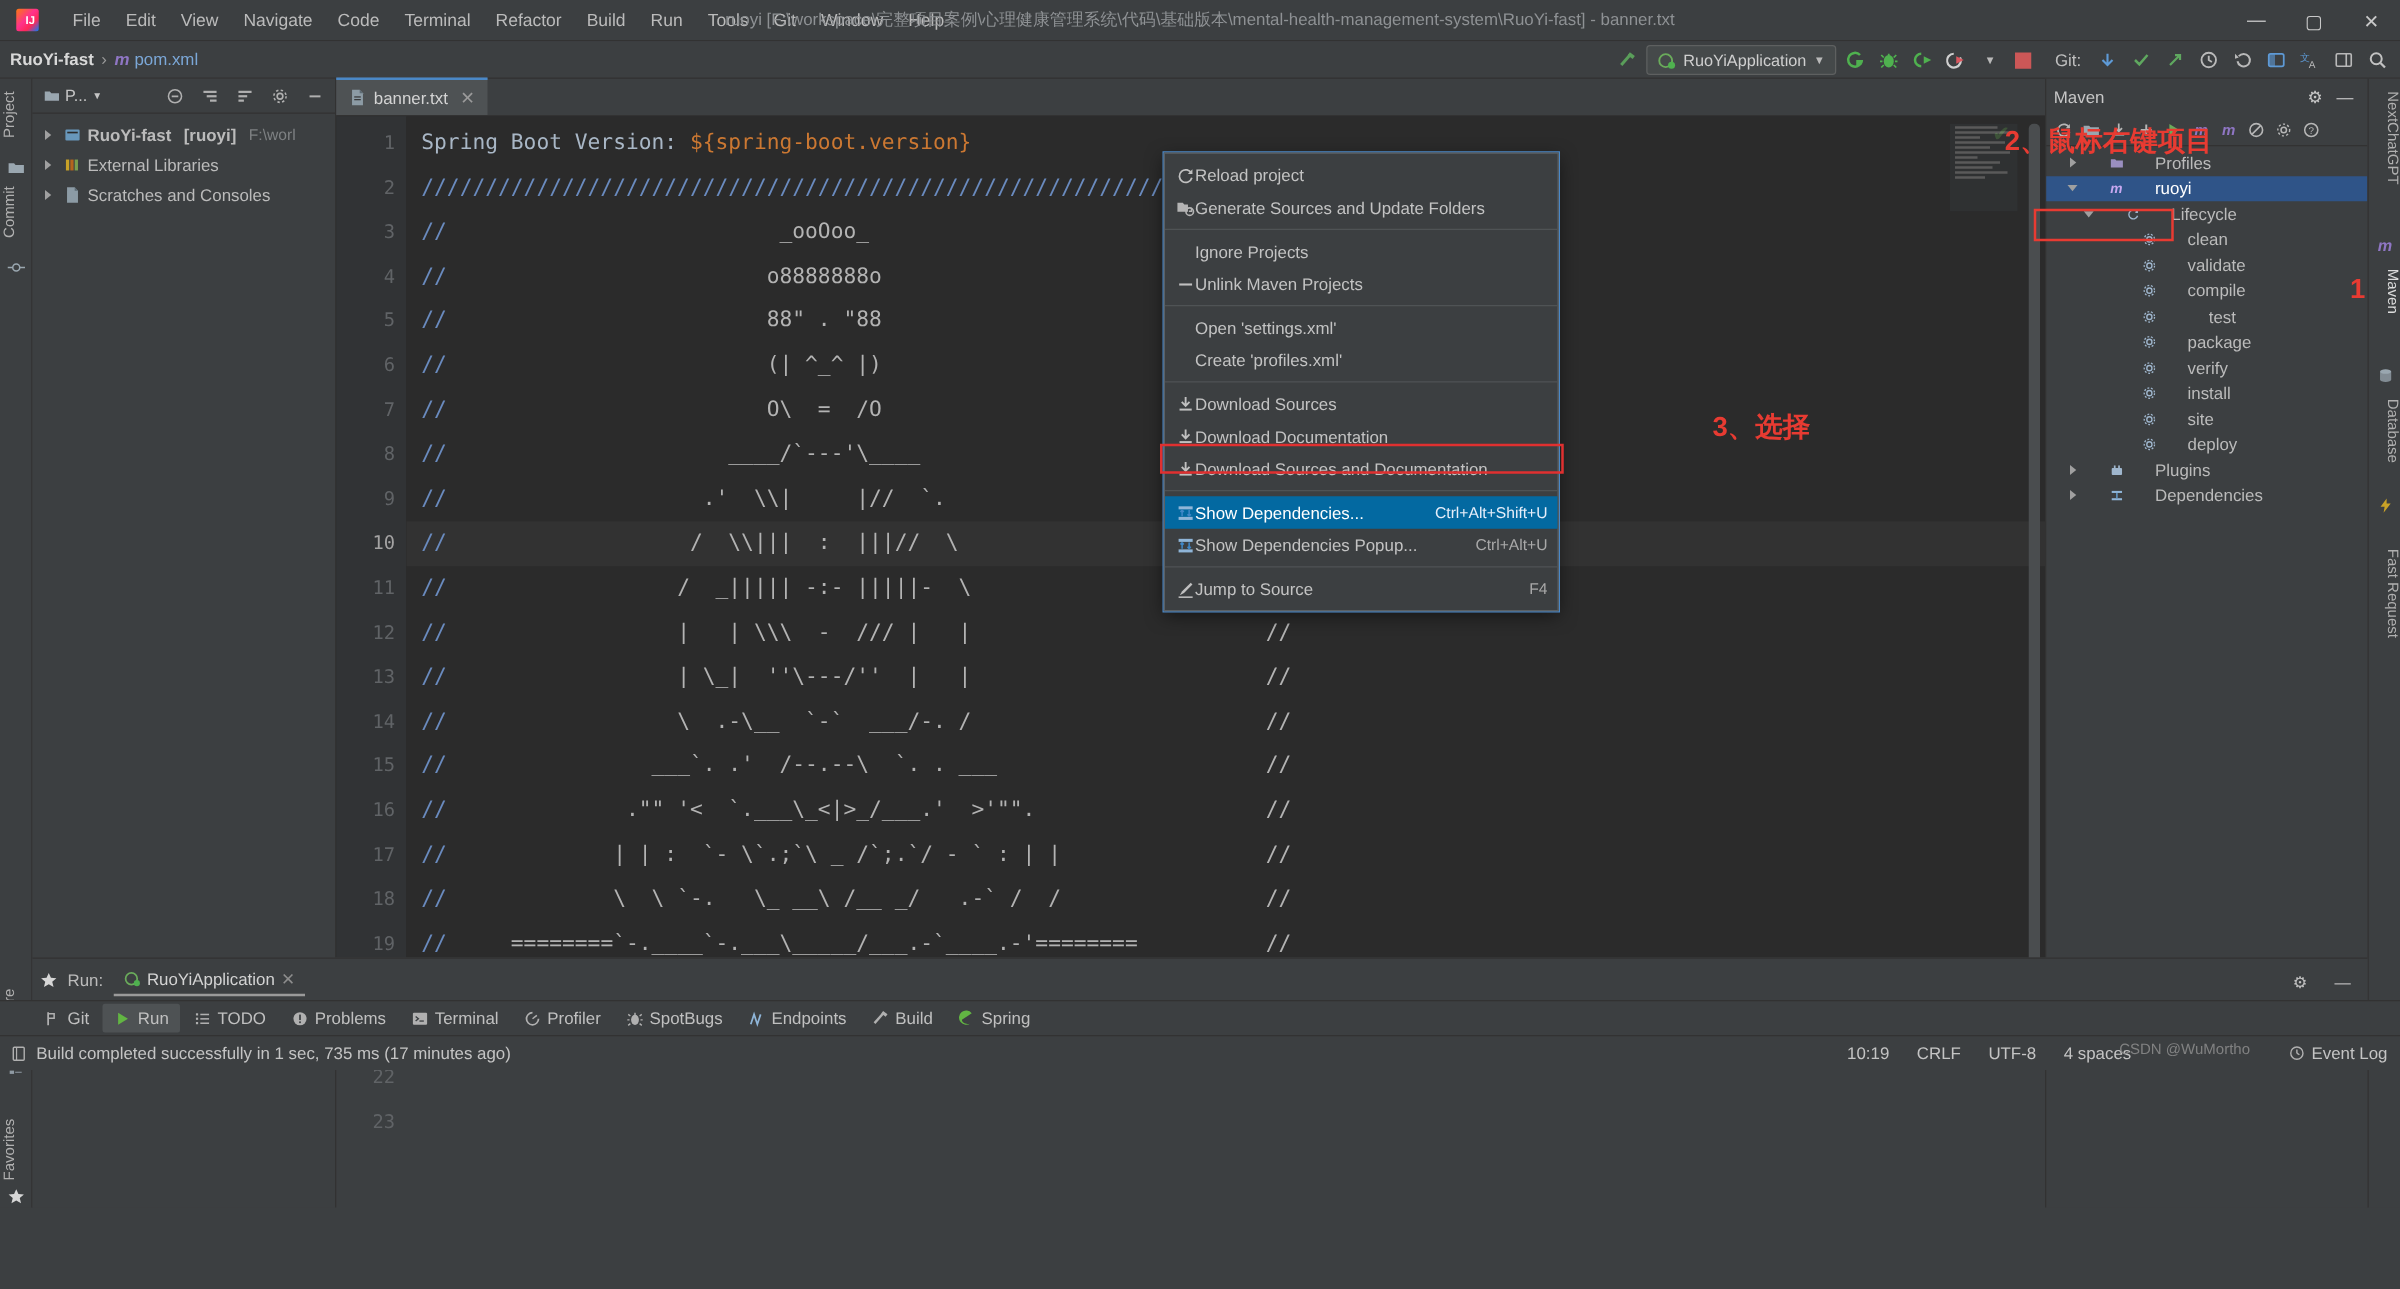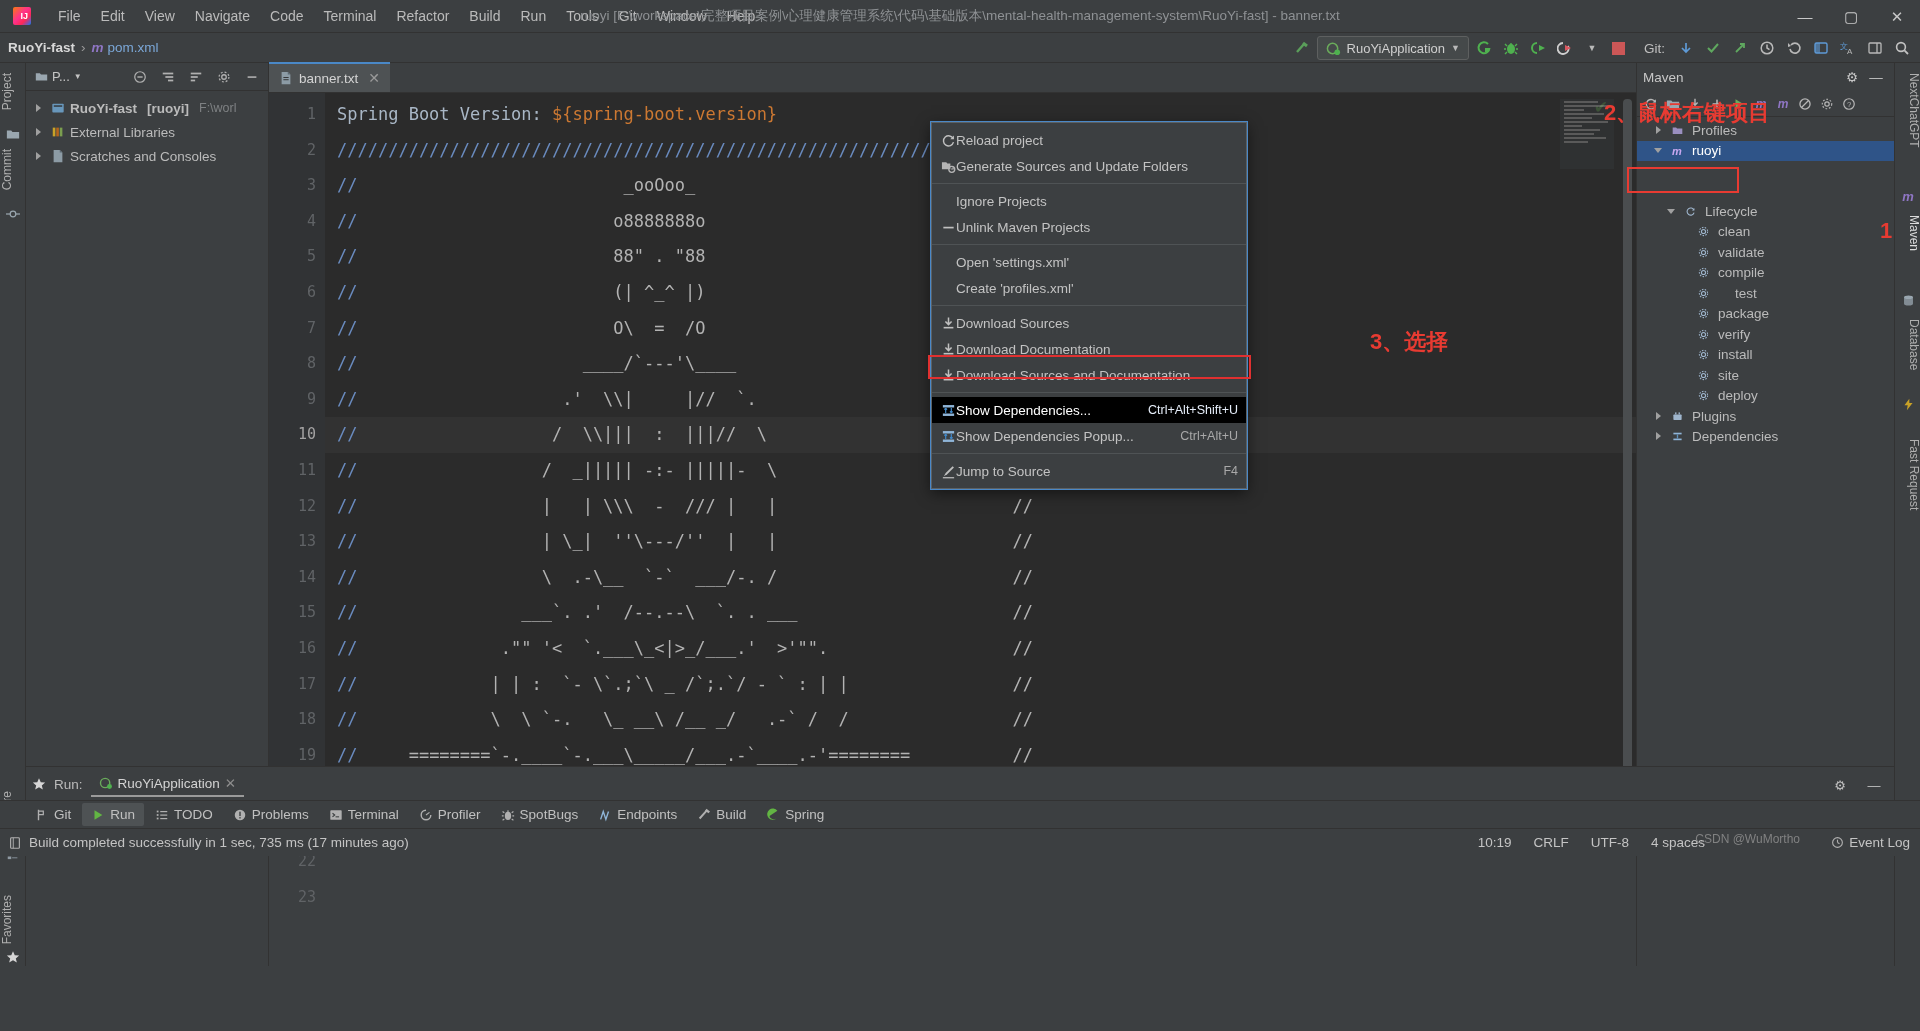--- a/index.html
+++ b/index.html
@@ -126,41 +126,41 @@
   
   .ctxmenu {
     position:absolute; left:931px; top:122px; width:316px;
     background:#3c3f41; border:1px solid #5c6164; box-shadow:0 0 0 1px #4a88c7, 0 4px 14px rgba(0,0,0,.55);
     padding:4px 0; z-index:50; font-size:13.5px;
   }
   .cmi { display:flex; align-items:center; height:26px; padding:0 8px; gap:0; color:#c3c3c3; white-space:nowrap; }
   .cmi .ico { width:16px; height:16px; flex:none; display:flex; align-items:center; justify-content:center; color:#b0b0b0; }
   .cmi .lbl { flex:1; }
   .cmi .sc { color:#a9a9a9; font-size:12.5px; margin-left:14px; }
-  .cmi.sel { background:#000000; color:#ffffff; }
+  .cmi.sel { background:#0369a1; color:#ffffff; }
   .cmi.sel .sc { color:#e6eefa; }
   .cmi.dis { color:#6f7275; }
   .cmi.dis .lbl { text-decoration:underline; text-decoration-color:#6f7275; }
   .cmsep { height:1px; background:#4f5355; margin:4px 0; }
   .redbox {
     position:absolute; left:928px; top:355px; width:323px; height:24px;
     border:2px solid #e03030; z-index:60; pointer-events:none;
   }
 
   
   .mavenpanel {
     position:absolute; left:1636px; top:63px; width:258px; height:903px;
     background:#3c3f41; border-left:1px solid #323232;
   }
   .mvhdr { height:28px; display:flex; align-items:center; padding:0 6px; font-size:13.5px; color:#c7c7c7; }
   .mvhdr .sp { flex:1; }
   .mvtools { height:26px; display:flex; align-items:center; gap:2px; padding:0 4px; border-bottom:1px solid #323232; }
   .mvtools .ti { width:20px; height:20px; display:flex; align-items:center; justify-content:center; font-size:12px; color:#b6b6b6; }
   .mvtree { font-size:13.5px; padding-top:3px; }
-  .mvnode { display:flex; align-items:center; height:20.5px; gap:5px; white-space:nowrap; }
+  .mvnode { display:flex; align-items:center; height:20.5px; gap:21px; white-space:nowrap; }
   .mvnode.sel { background:#2f5488; }
 
   .rightstrip {
     position:absolute; right:0; top:63px; width:26px; height:903px; background:#3c3f41;
     border-left:1px solid #323232;
   }
 
   
   .runpanel { position:absolute; left:26px; top:766px; width:1868px; height:34px; background:#3c3f41; border-top:1px solid #323232; }
   .runhdr { display:flex; align-items:center; height:34px; padding-left:6px; gap:8px; font-size:13.5px; }
@@ -681,21 +681,21 @@
           </span>
           <span style="margin-left: 3px;">Profiles</span>
         </div>
         <div class="mvnode sel" style="padding-left: 17px;">
           <span class="arrow open"></span>
           <span style="width: 14px; height: 14px; display: inline-flex; align-items: center; justify-content: center; flex: 0 0 auto;">
             <span style="font-style:italic;color:#c8a8f0;font-weight:bold;font-size:11px">m</span>
           </span>
           <span style="margin-left: 3px; color: rgb(255, 255, 255);">ruoyi</span>
         </div>
-        <div class="mvnode" style="padding-left: 30px; margin-top: 40px;">
+        <div class="mvnode" style="padding-left: 30px;">
           <span class="arrow open"></span>
           <span style="width: 14px; height: 14px; display: inline-flex; align-items: center; justify-content: center; flex: 0 0 auto;">
             <svg width="11" height="11" viewBox="0 0 16 16">
               <path d="M13 6 A5.2 5.2 0 1 0 13.2 9.6" stroke="#9fb6cd" stroke-width="1.6" fill="none"></path>
               <path d="M13.6 2.8 V6.4 H10 Z" fill="#9fb6cd"></path>
             </svg>
           </span>
           <span style="margin-left: 3px;">Lifecycle</span>
         </div>
         <div class="mvnode" style="padding-left: 43px;">

